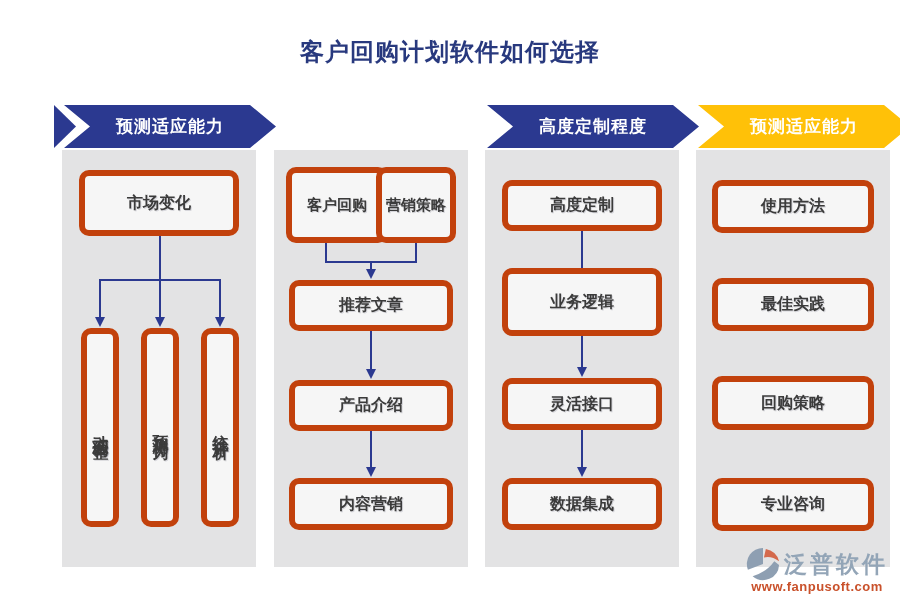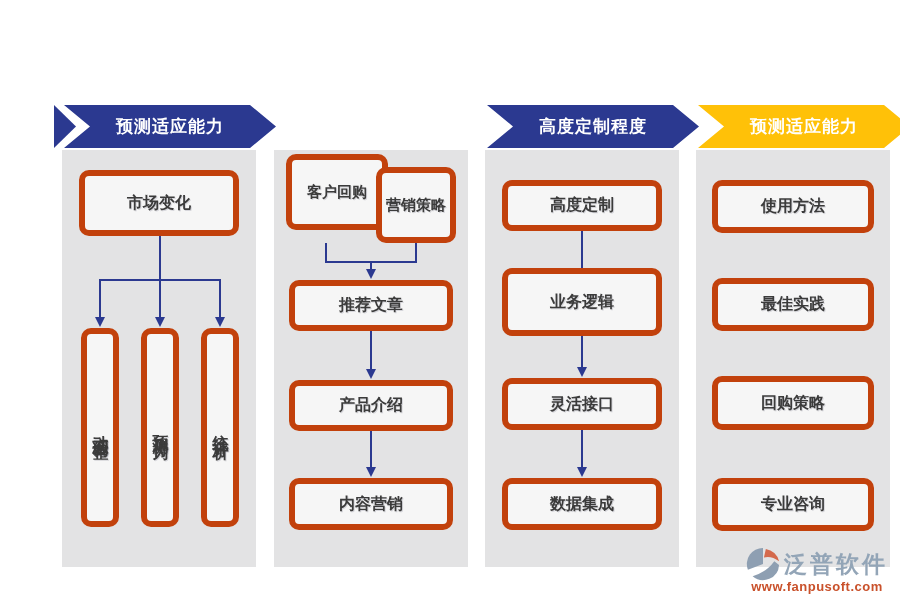--- a/index.html
+++ b/index.html
@@ -34,20 +34,21 @@
     align-items:center;z-index:3;}
   .footer-row{display:flex;align-items:center;gap:4px;}
   .brand-text{font-size:23px;font-weight:bold;color:#93A5B7;letter-spacing:3px;}
   .brand-url{font-size:13px;font-weight:bold;color:#C9512B;letter-spacing:0.5px;margin-top:-2px;}
 </style>
 </head>
 <body>
 
 <div class="stage">
 
+  <div class="page-title">客户回购计划软件如何选择</div>
 
   <div class="column" style="left:38px">
     <div class="banner">
       <span class="tip navy"></span>
       <span class="banner-body navy">预测适应能力</span>
     </div>
     <div class="panel">
       <svg class="connector" width="194" height="417">
         <g stroke="#2B3990" stroke-width="2">
           <line x1="98" y1="86" x2="98" y2="131"></line>
@@ -86,21 +87,21 @@
           <line x1="97" y1="112" x2="97" y2="120"></line>
           <line x1="97" y1="181" x2="97" y2="220"></line>
           <line x1="97" y1="281" x2="97" y2="318"></line>
         </g>
         <g fill="#2B3990">
           <polygon points="92,119 102,119 97,129"></polygon>
           <polygon points="92,219 102,219 97,229"></polygon>
           <polygon points="92,317 102,317 97,327"></polygon>
         </g>
       </svg>
-      <div class="fbox pairbox" style="left:12px;top:4px;width:102px;height:76px">客户回购</div>
+      <div class="fbox pairbox" style="left:12px;top:17px;width:102px;height:76px">客户回购</div>
       <div class="fbox pairbox" style="left:102px;top:17px;width:80px;height:76px">营销策略</div>
       <div class="fbox" style="left:15px;top:130px;width:164px;height:51px">推荐文章</div>
       <div class="fbox" style="left:15px;top:230px;width:164px;height:51px">产品介绍</div>
       <div class="fbox" style="left:15px;top:328px;width:164px;height:52px">内容营销</div>
     </div>
   </div>
 
   <div class="column" style="left:461px">
     <div class="banner">
       <span class="banner-body navy">高度定制程度</span>

